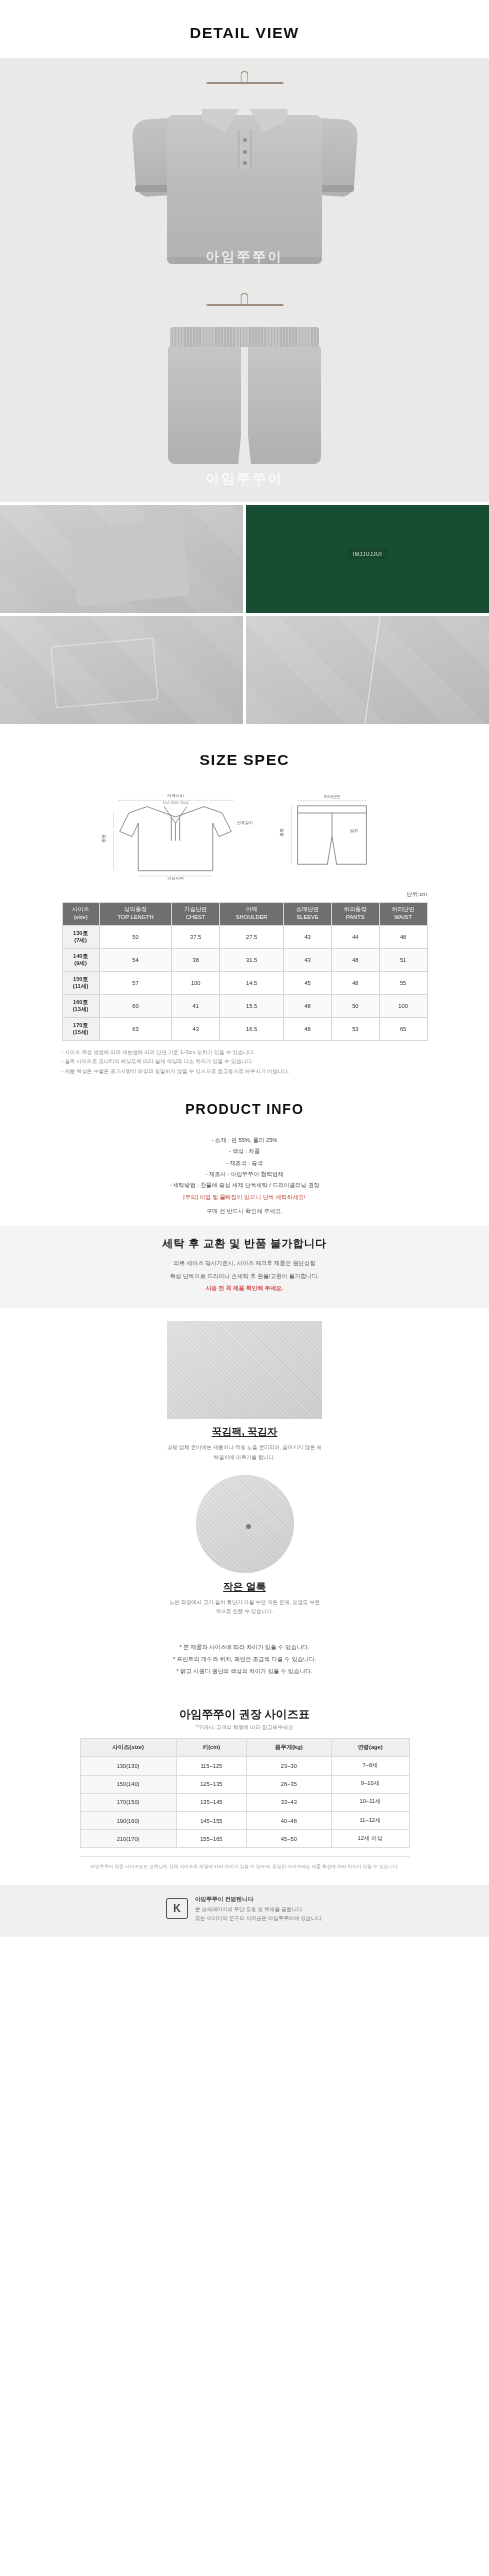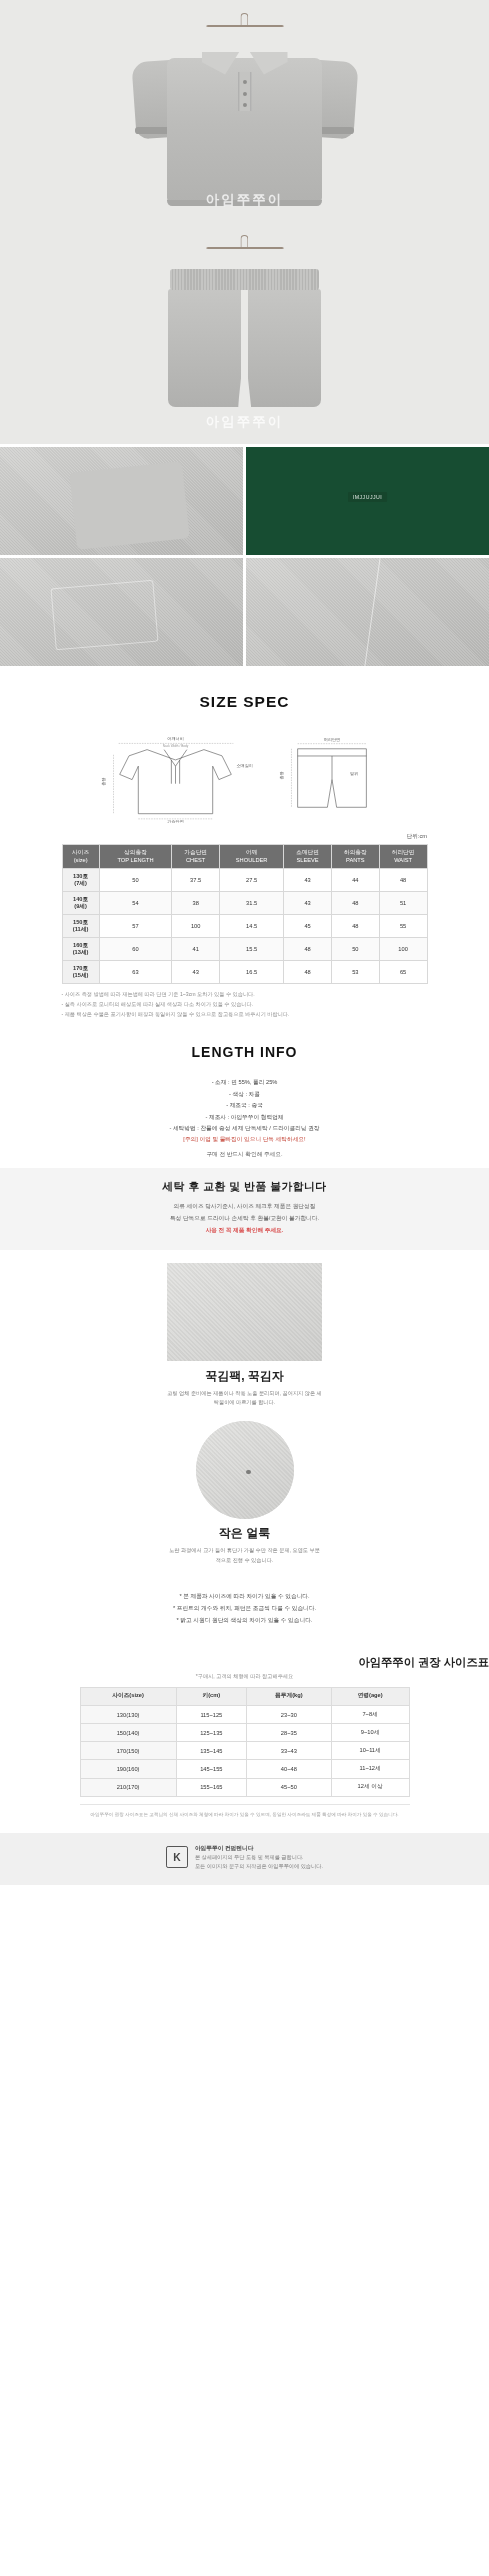--- a/index.html
+++ b/index.html
@@ -215,27 +215,27 @@
       repeating-linear-gradient(45deg, rgba(0,0,0,.035) 0 1.5px, rgba(255,255,255,.05) 1.5px 3.1px),
       linear-gradient(150deg,#e3e3e1,#cfcfcd);
   }
   .defect .img .line {
     position:absolute; left:50%; top:0; width:1.5px; height:100%;
     background:rgba(255,255,255,.8);
   }
   .defect .img .dot {
     position:absolute; width:4.6px; height:4.6px; border-radius:50%; background:#8d8d8b;
   }
-  .defect h4 { margin:6.2px 0 4.1px; font-size:12px; font-weight:bold; color:#222; }
+  .defect h4 { margin:6.2px 0 4.1px; font-size:10px; font-weight:bold; color:#222;text-decoration:underline; }
   .defect p { margin:0; font-size:5.2px; color:#777; line-height:1.8; }
 
   .bullets { text-align:center; padding:9.3px 0 15.5px; font-size:5.7px; line-height:2.1; color:#444; }
 
   
-  .len-title { text-align:right; font-size:11.3px; font-weight:bold; padding:13.4px 0 2.1px; }
+  .len-title { text-align:center; font-size:11.3px; font-weight:bold; padding:13.4px 0 2.1px; }
   .len-sub { text-align:center; font-size:5.2px; color:#888; padding-bottom:7.2px; }
   table.len {
     border-collapse:collapse; width:330px; margin:0 auto; font-size:5.7px;
   }
   table.len th, table.len td {
     border:0.5px solid #dcdcdc; text-align:center; padding:4.6px 1px; color:#333;
   }
   table.len thead th { background:#efefef; font-weight:bold; }
   table.len tbody td:first-child { background:#f7f7f7; }
 
@@ -255,20 +255,21 @@
     font-size:10.3px; font-weight:bold; color:#444;
   }
   .footer .ftxt { font-size:5.2px; color:#777; line-height:1.8; }
   .footer .ftxt b { color:#444; font-size:5.7px; }
 </style>
 </head>
 <body>
 
 <div class="page">
 
+  <div class="sec-title">DETAIL VIEW</div>
 
   <div class="photo shirt-wrap">
     <div class="hanger">
       <div class="hook"></div>
         <div class="bar"></div>
     </div>
     <div class="shirt">
       <div class="sleeve-l"></div>
         <div class="sleeve-r"></div>
       <div class="cuff-l"></div>
@@ -421,21 +422,21 @@
         </tr>
       </tbody>
   </table>
 
   <div class="size-note" id="size-notes">
       <div>- 사이즈 측정 방법에 따라 재는법에 따라 단면 기준 1~3cm 오차가 있을 수 있습니다.</div>
       <div>- 실측 사이즈로 모니터의 해상도에 따라 실제 색상과 다소 차이가 있을 수 있습니다.</div>
       <div>- 제품 택상은 수불은 포기사항이 매장과 동일하지 않을 수 있으므로 참고용으로 봐주시기 바랍니다.</div>
     </div>
 
-  <div class="sec-title small">LENGTH INFO</div>
+  <div class="sec-title small">PRODUCT INFO</div>
   <div class="pinfo">
     <div id="pinfo-lines">
         <div>- 소재 : 면 55%, 폴리 25%</div>
         <div>- 색상 : 차콜</div>
         <div>- 제조국 : 중국</div>
         <div>- 제조사 : 아임쭈쭈이 협력업체</div>
         <div>- 세탁방법 : 찬물에 중성 세제 단독세탁 / 드라이클리닝 권장</div>
       </div>
     <div class="hl">[주의] 이염 및 물빠짐이 있으니 단독 세탁하세요!</div>
   </div>

